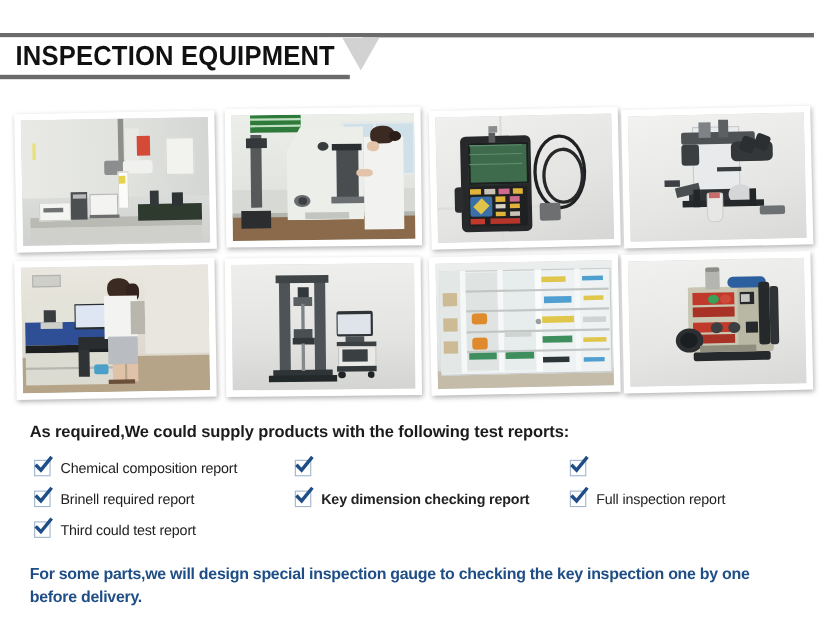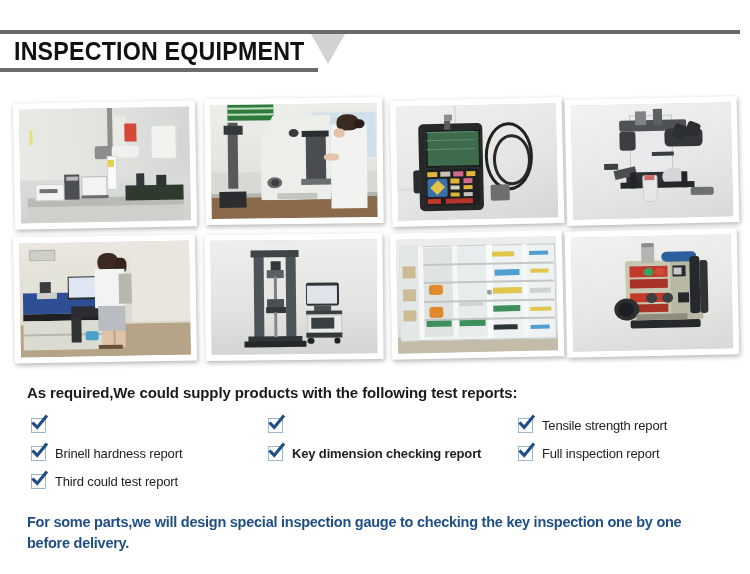--- a/index.html
+++ b/index.html
@@ -446,46 +446,46 @@
 <div class="reports-heading">As required,We could supply products with the following test reports:</div>
 
 <div class="checklist">
 
   <div class="check-item" style="left:31px; top:0px;">
     <span class="check-box">
       <svg viewBox="0 0 17 17">
           <path d="M2.5 8.6 L6.2 12.4 L15 1.6" fill="none" stroke="#1f4e86" stroke-width="3.1" stroke-linecap="square"></path>
         </svg>
     </span>
+    <span class="check-label">Chemical composition report</span>
   </div>
 
   <div class="check-item" style="left:268px; top:0px;">
     <span class="check-box">
       <svg viewBox="0 0 17 17">
           <path d="M2.5 8.6 L6.2 12.4 L15 1.6" fill="none" stroke="#1f4e86" stroke-width="3.1" stroke-linecap="square"></path>
         </svg>
     </span>
   </div>
 
   <div class="check-item" style="left:518px; top:0px;">
     <span class="check-box">
       <svg viewBox="0 0 17 17">
           <path d="M2.5 8.6 L6.2 12.4 L15 1.6" fill="none" stroke="#1f4e86" stroke-width="3.1" stroke-linecap="square"></path>
         </svg>
     </span>
-    <span class="check-label">Tensile strength report</span>
   </div>
 
   <div class="check-item" style="left:31px; top:28px;">
     <span class="check-box">
       <svg viewBox="0 0 17 17">
           <path d="M2.5 8.6 L6.2 12.4 L15 1.6" fill="none" stroke="#1f4e86" stroke-width="3.1" stroke-linecap="square"></path>
         </svg>
     </span>
-    <span class="check-label">Brinell hardness report</span>
+    <span class="check-label">Brinell required report</span>
   </div>
 
   <div class="check-item" style="left:268px; top:28px;font-weight:bold;">
     <span class="check-box">
       <svg viewBox="0 0 17 17">
           <path d="M2.5 8.6 L6.2 12.4 L15 1.6" fill="none" stroke="#1f4e86" stroke-width="3.1" stroke-linecap="square"></path>
         </svg>
     </span>
     <span class="check-label">Key dimension checking report</span>
   </div>

